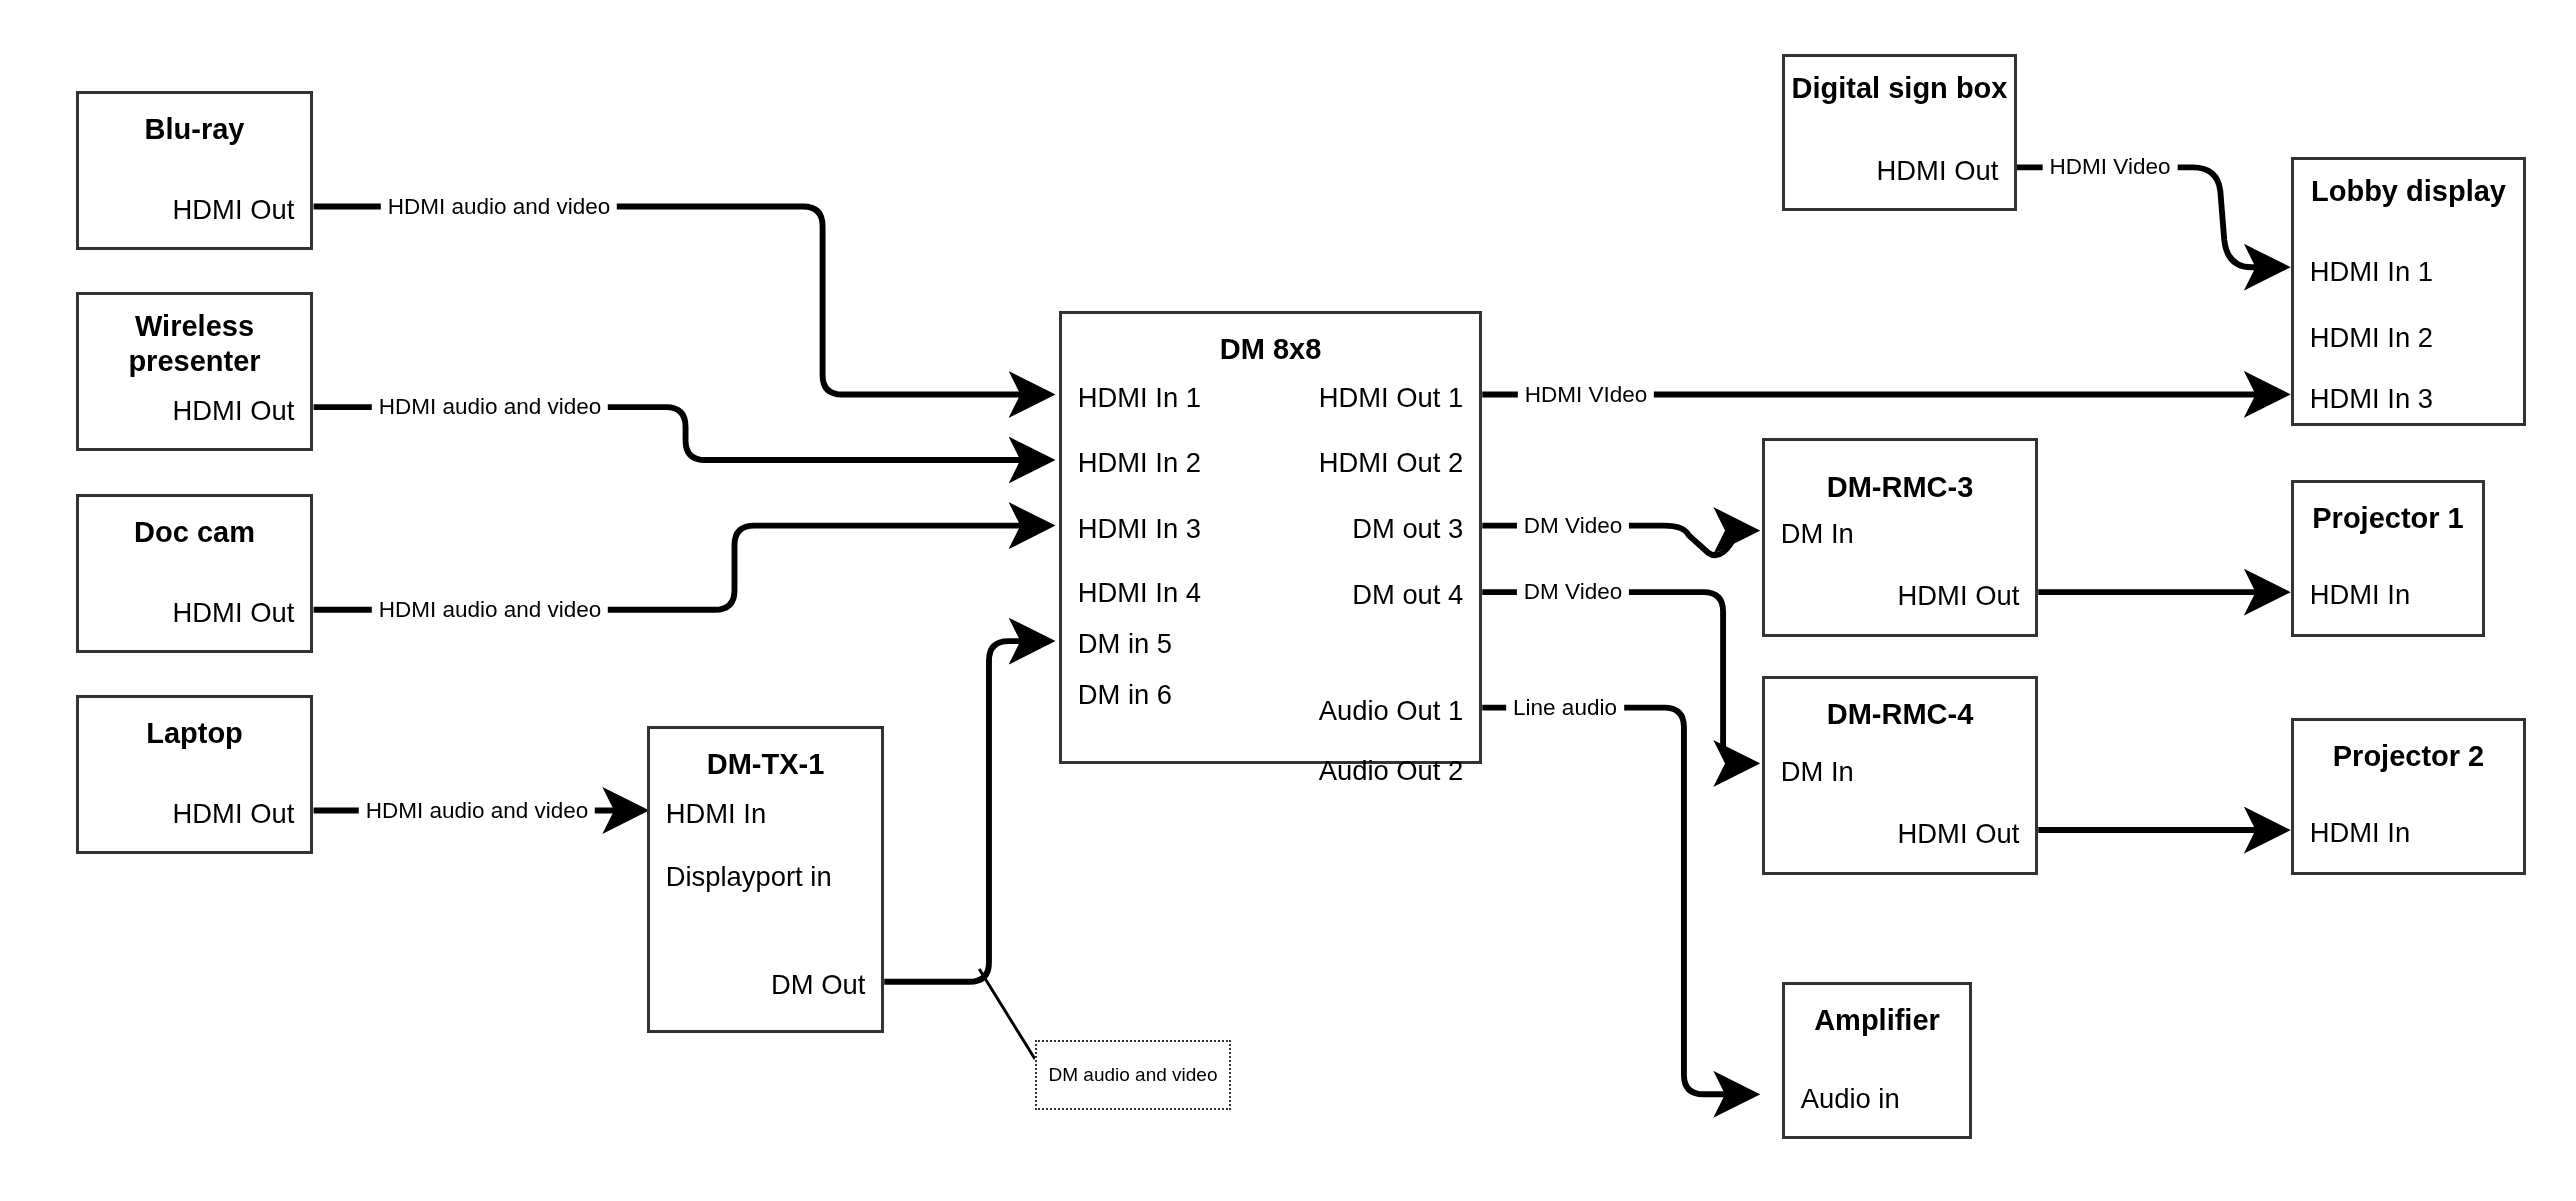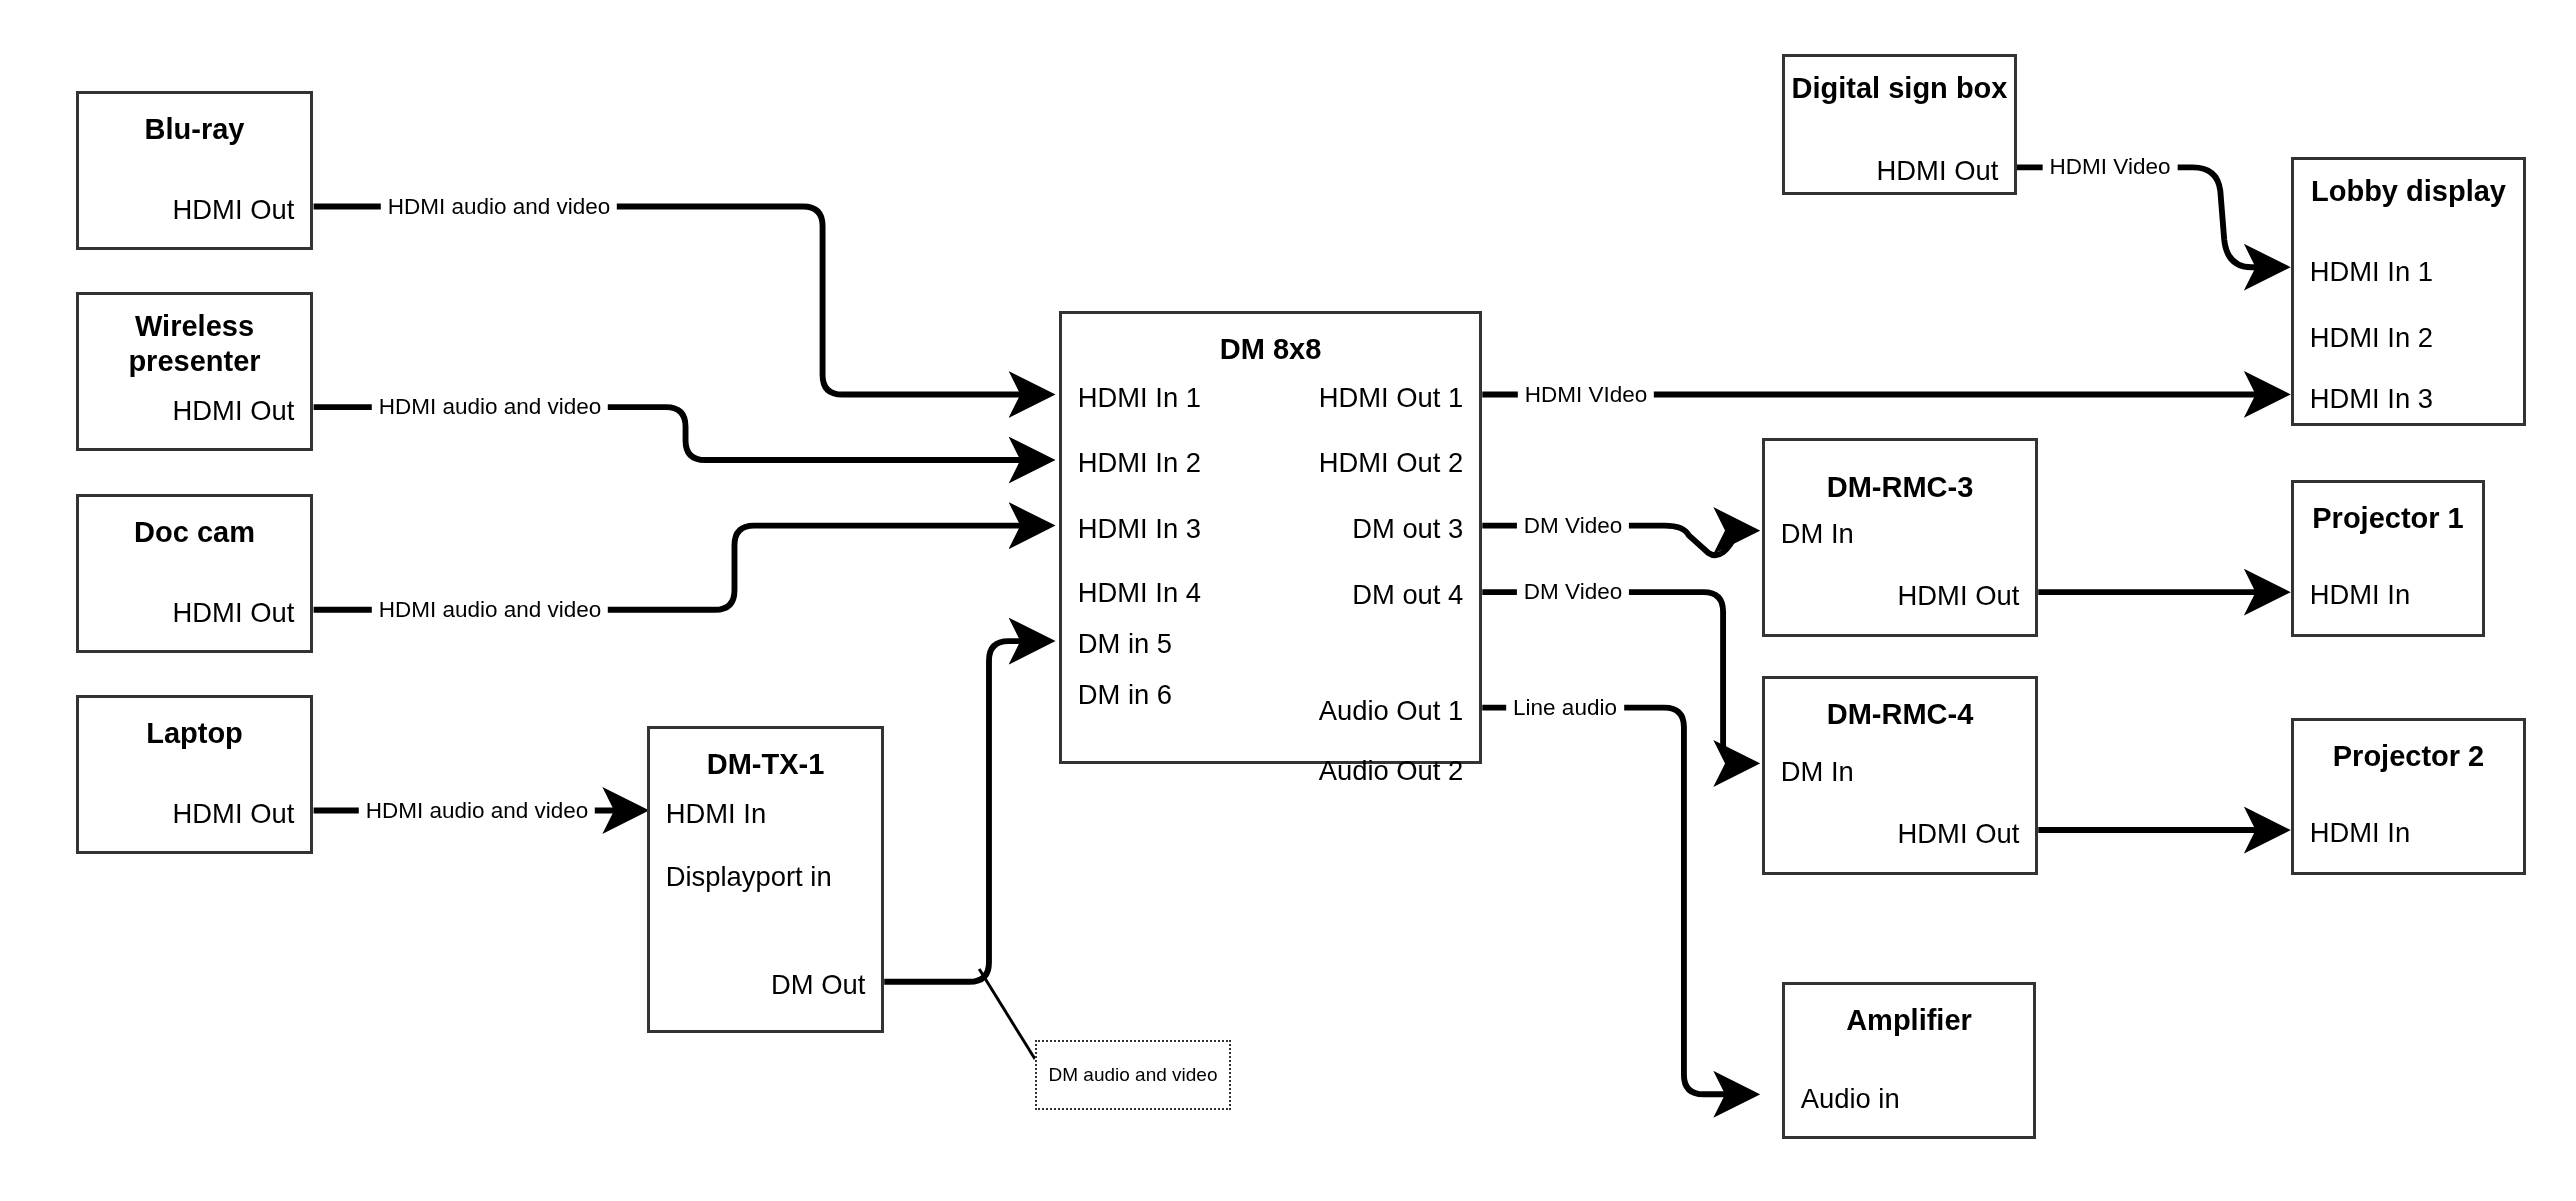--- a/index.html
+++ b/index.html
@@ -139,21 +139,21 @@
     <div class="port left" style="top:365px;">DM in 6</div>
 
     <div class="port right" style="top:68px;">HDMI Out 1</div>
     <div class="port right" style="top:133px;">HDMI Out 2</div>
     <div class="port right" style="top:199px;">DM out 3</div>
     <div class="port right" style="top:265px;">DM out 4</div>
     <div class="port right" style="top:381px;">Audio Out 1</div>
     <div class="port right" style="top:441px;">Audio Out 2</div>
   </div>
 
-  <div class="node" style="left:1782px;top:54px;width:235px;height:141px;">
+  <div class="node" style="left:1782px;top:54px;width:235px;height:157px;">
     <div class="title" style="top:13.7px;">Digital sign box</div>
     <div class="port right" style="top:98px;">HDMI Out</div>
   </div>
 
   <div class="node" style="left:2291px;top:157px;width:235px;height:269px;">
     <div class="title" style="top:13.7px;">Lobby display</div>
     <div class="port left" style="top:96px;">HDMI In 1</div>
     <div class="port left" style="top:162px;">HDMI In 2</div>
     <div class="port left" style="top:223px;">HDMI In 3</div>
   </div>
@@ -173,21 +173,21 @@
   <div class="node" style="left:2291px;top:480px;width:194px;height:157px;">
     <div class="title" style="top:17.6px;">Projector 1</div>
     <div class="port left" style="top:96px;">HDMI In</div>
   </div>
 
   <div class="node" style="left:2291px;top:718px;width:235px;height:157px;">
     <div class="title" style="top:17.6px;">Projector 2</div>
     <div class="port left" style="top:96px;">HDMI In</div>
   </div>
 
-  <div class="node" style="left:1782px;top:982px;width:254px;height:157px;">
+  <div class="node" style="left:1782px;top:982px;width:190px;height:157px;">
     <div class="title" style="top:17.6px;">Amplifier</div>
     <div class="port left" style="top:98px;">Audio in</div>
   </div>
 
   <div class="edge-label" style="left:499px;top:207px;">HDMI audio and video</div>
 
   <div class="edge-label" style="left:490px;top:407px;">HDMI audio and video</div>
 
   <div class="edge-label" style="left:490px;top:610px;">HDMI audio and video</div>
 

